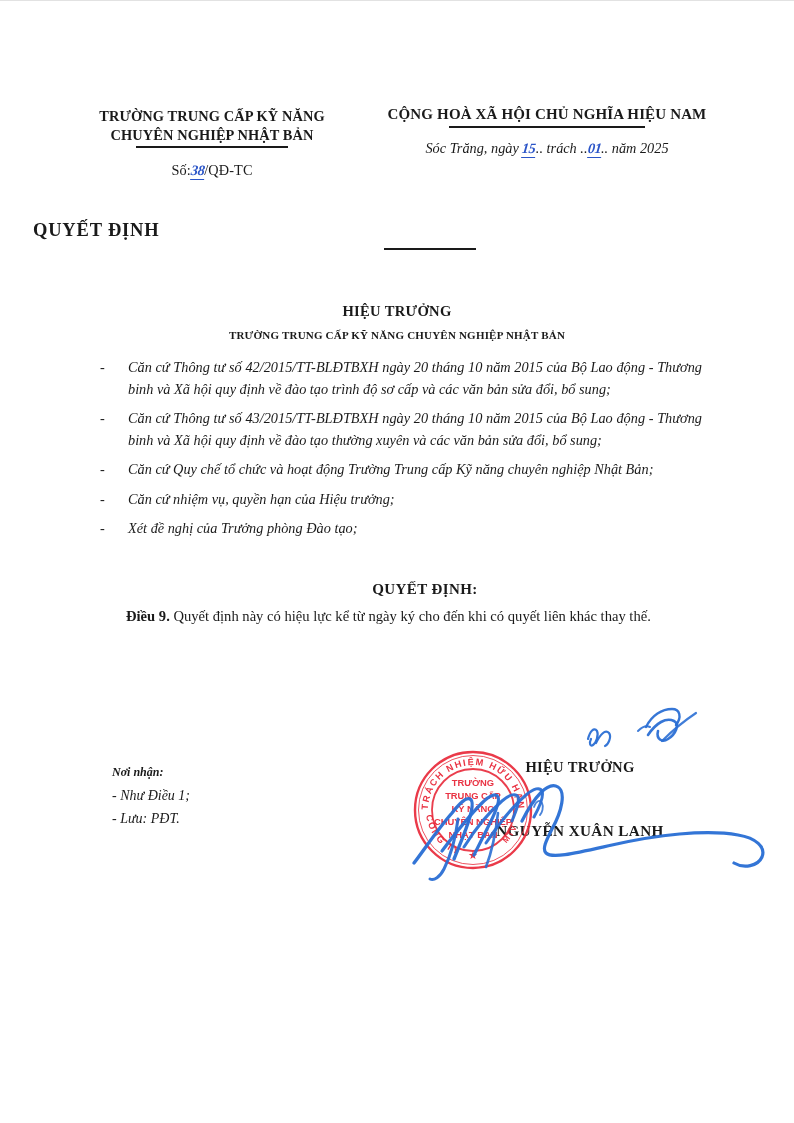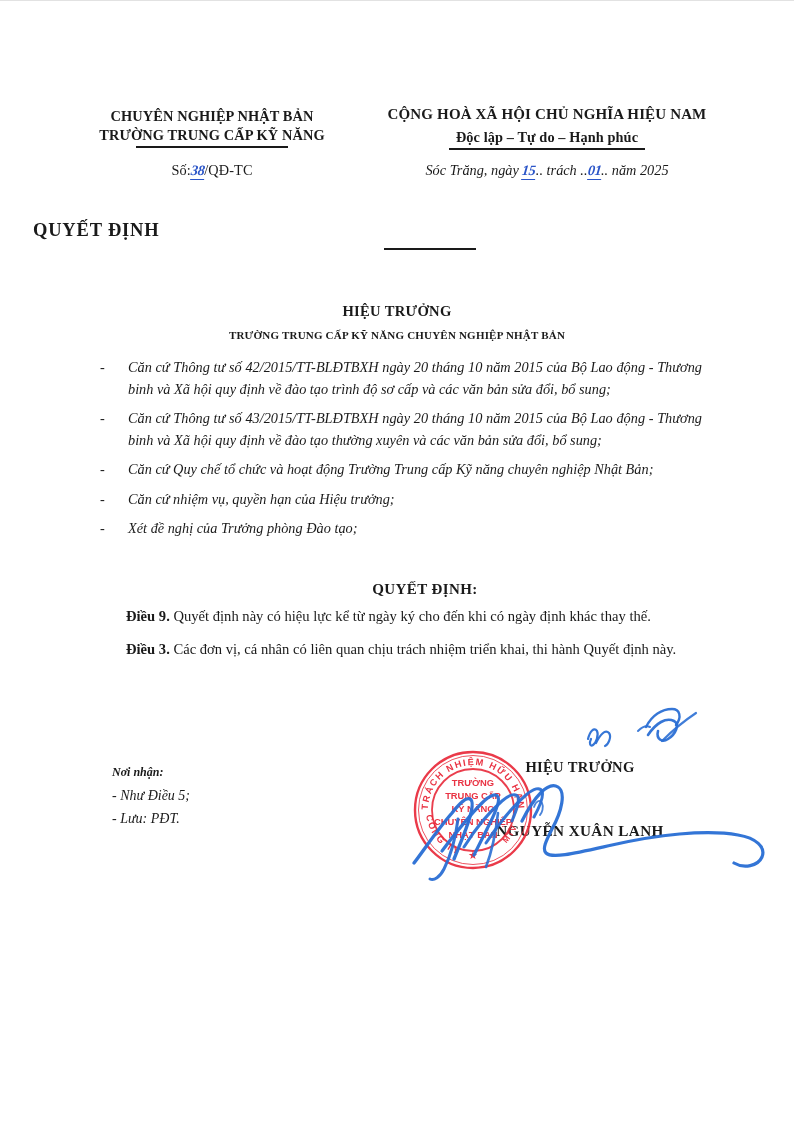--- a/index.html
+++ b/index.html
@@ -255,32 +255,31 @@
 </style>
 </head>
 <body>
 
 <div class="page">
 
   <div class="header">
 
     <div class="hdr-left">
       <div class="org-name">
+        <div>TRƯỜNG TRUNG CẤP KỸ NĂNG</div>
         <div>CHUYÊN NGHIỆP NHẬT BẢN</div>
-        <div>TRƯỜNG TRUNG CẤP KỸ NĂNG</div>
       </div>
       <div class="org-rule"></div>
       <div class="doc-no">
         <span>Số:</span><span class="ink ink-u">38</span><span>/QĐ-TC</span>
       </div>
     </div>
 
     <div class="hdr-right">
       <div class="nation">CỘNG HOÀ XÃ HỘI CHỦ NGHĨA HIỆU NAM</div>
-      <div class="motto">Độc lập – Tự do – Hạnh phúc</div>
       <div class="motto-rule"></div>
       <div class="place-date">
         <span>Sóc Trăng, ngày</span>
         <span class="ink ink-u">15</span><span>..</span>
         <span>trách</span>
         <span>..</span><span class="ink ink-u">01</span><span>..</span>
         <span>năm</span>
         <span>2025</span>
       </div>
     </div>
@@ -318,31 +317,28 @@
       <div class="basis-text">Xét đề nghị của Trưởng phòng Đào tạo;</div>
     </div>
   </div>
 
   <div class="decide-head">QUYẾT ĐỊNH:</div>
 
   <div class="articles">
 
 
     <div class="article">
-      <b>Điều 9.</b><span> Quyết định này có hiệu lực kể từ ngày ký cho đến khi có ngày định khác thay thế.</span>
-    </div>
-
-    <div class="article">
-      <b>Điều 3.</b><span> Các đơn vị, cá nhân có liên quan chịu trách nhiệm triển khai, thi hành Quyết định này.</span>
-    </div>
+      <b>Điều 9.</b><span> Quyết định này có hiệu lực kể từ ngày ký cho đến khi có quyết liên khác thay thế.</span>
+    </div>
+
   </div>
 
   <div class="recipients">
     <div class="rc-title">Nơi nhận:</div>
-    <div class="rc-item">- Như Điều 5;</div>
+    <div class="rc-item">- Như Điều 1;</div>
     <div class="rc-item">- Lưu: PĐT.</div>
   </div>
 
   <div class="signature">
     <div class="sign-title">HIỆU TRƯỞNG</div>
     <div class="sign-name">NGUYỄN XUÂN LANH</div>
   </div>
 
   <div class="seal">
     <svg width="122" height="122" viewBox="0 0 122 122" xmlns="http://www.w3.org/2000/svg">

